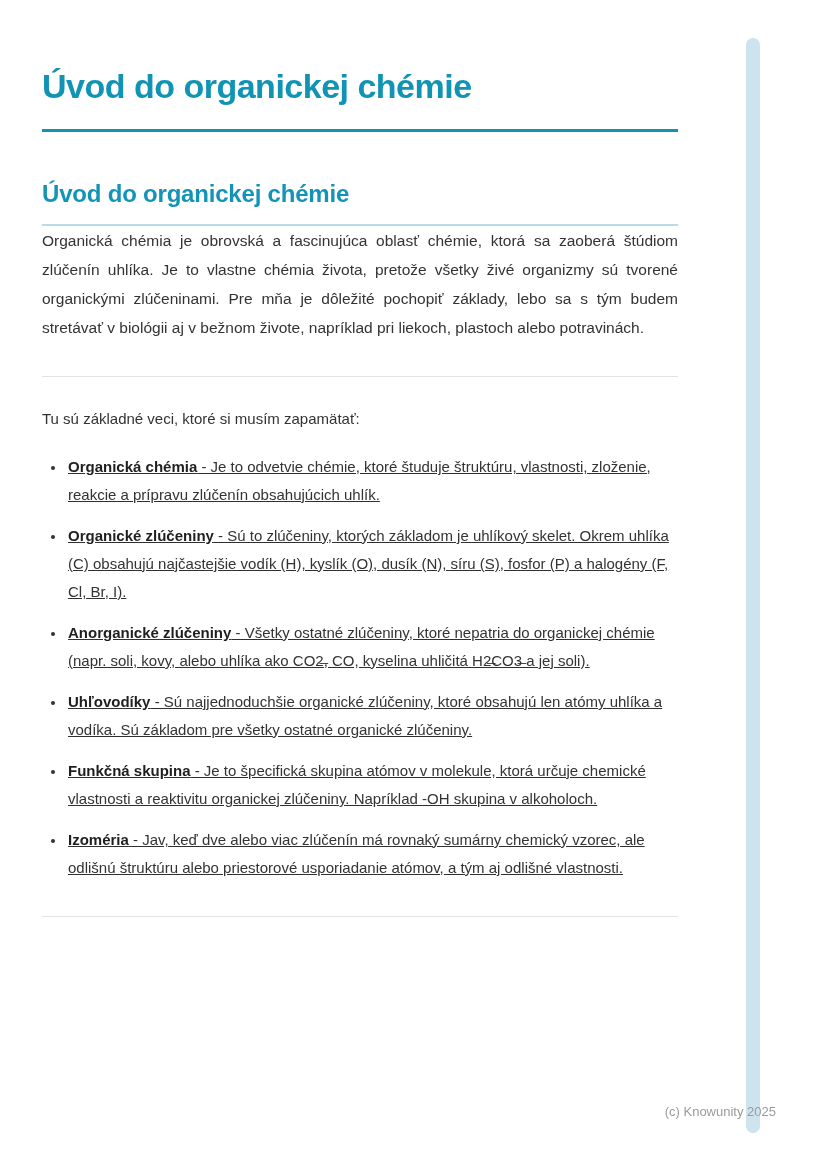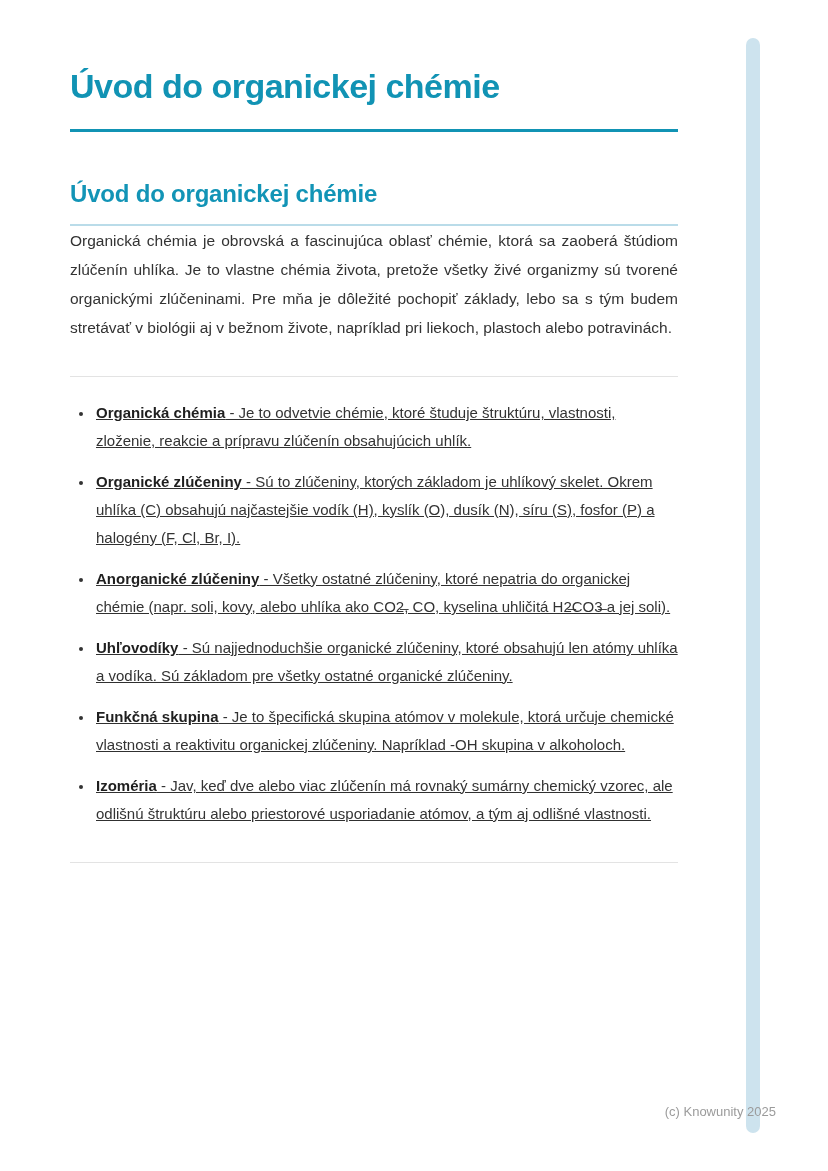--- a/index.html
+++ b/index.html
@@ -19,21 +19,21 @@
     position: absolute;
     top: 38px;
     bottom: 38px;
     right: 68px;
     width: 14px;
     border-radius: 7px;
     background: #cde3ee;
   }
   .content {
     position: relative;
-    padding: 66px 113px 0 70px; 
+    padding: 66px 113px 0 42px; 
     width: 791px;
   }
   h1.doc-title {
     font-size: 34px;
     font-weight: 700;
     letter-spacing: -0.5px;
     color: #1193b4;
     line-height: 1.2;
   }
   .title-rule {
@@ -105,20 +105,21 @@
     <div class="title-rule"></div>
 
     <section class="section-intro">
       <h2 class="section-heading">Úvod do organickej chémie</h2>
       <p class="body-para">Organická chémia je obrovská a fascinujúca oblasť chémie, ktorá sa zaoberá štúdiom zlúčenín uhlíka. Je to vlastne chémia života, pretože všetky živé organizmy sú tvorené organickými zlúčeninami. Pre mňa je dôležité pochopiť základy, lebo sa s tým budem stretávať v biológii aj v bežnom živote, napríklad pri liekoch, plastoch alebo potravinách.</p>
     </section>
 
     <hr class="divider">
 
     <section class="section-definitions">
+      <p class="lead-para">Tu sú základné veci, ktoré si musím zapamätať:</p>
 
       <ul class="bullets">
         <li>
           <span class="term">Organická chémia</span><span> - Je to odvetvie chémie, ktoré študuje štruktúru, vlastnosti, zloženie, reakcie a prípravu zlúčenín obsahujúcich uhlík.</span>
         </li>
         <li>
           <span class="term">Organické zlúčeniny</span><span> - Sú to zlúčeniny, ktorých základom je uhlíkový skelet. Okrem uhlíka (C) obsahujú najčastejšie vodík (H), kyslík (O), dusík (N), síru (S), fosfor (P) a halogény (F, Cl, Br, I).</span>
         </li>
         <li>
           <span class="term">Anorganické zlúčeniny</span><span> - Všetky ostatné zlúčeniny, ktoré nepatria do organickej chémie (napr. soli, kovy, alebo uhlíka ako CO2̶, CO, kyselina uhličitá H2̶CO3̶ a jej soli).</span>

